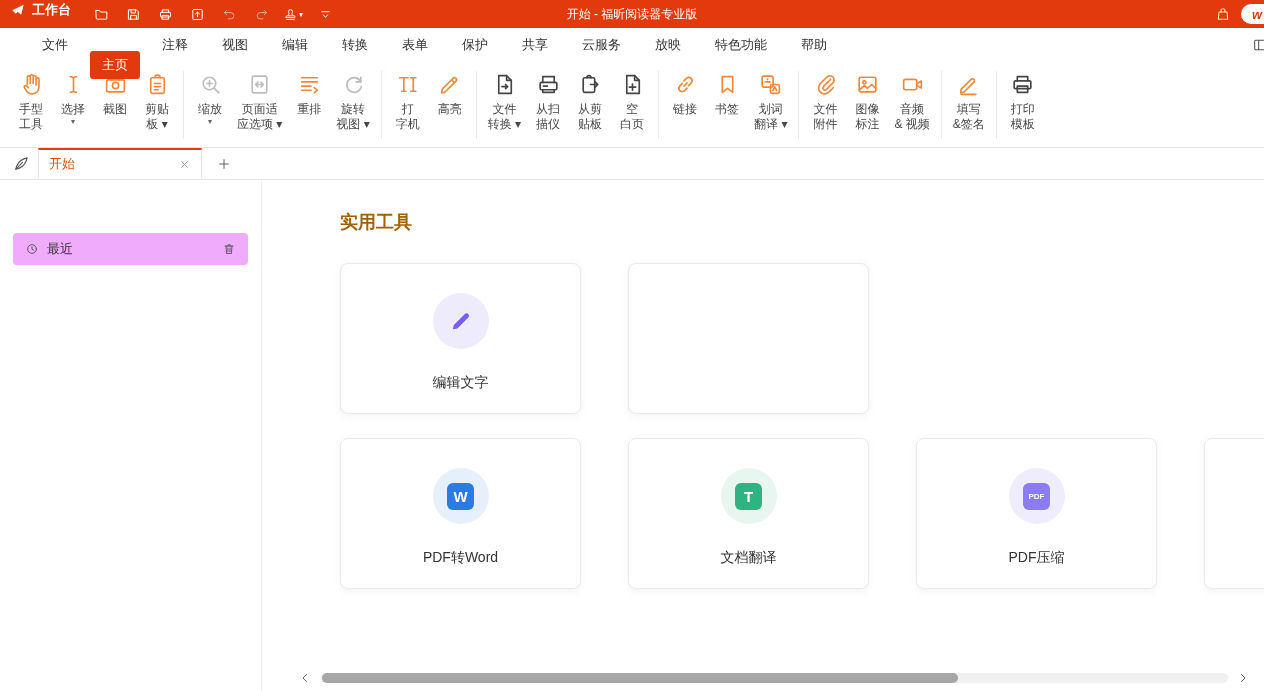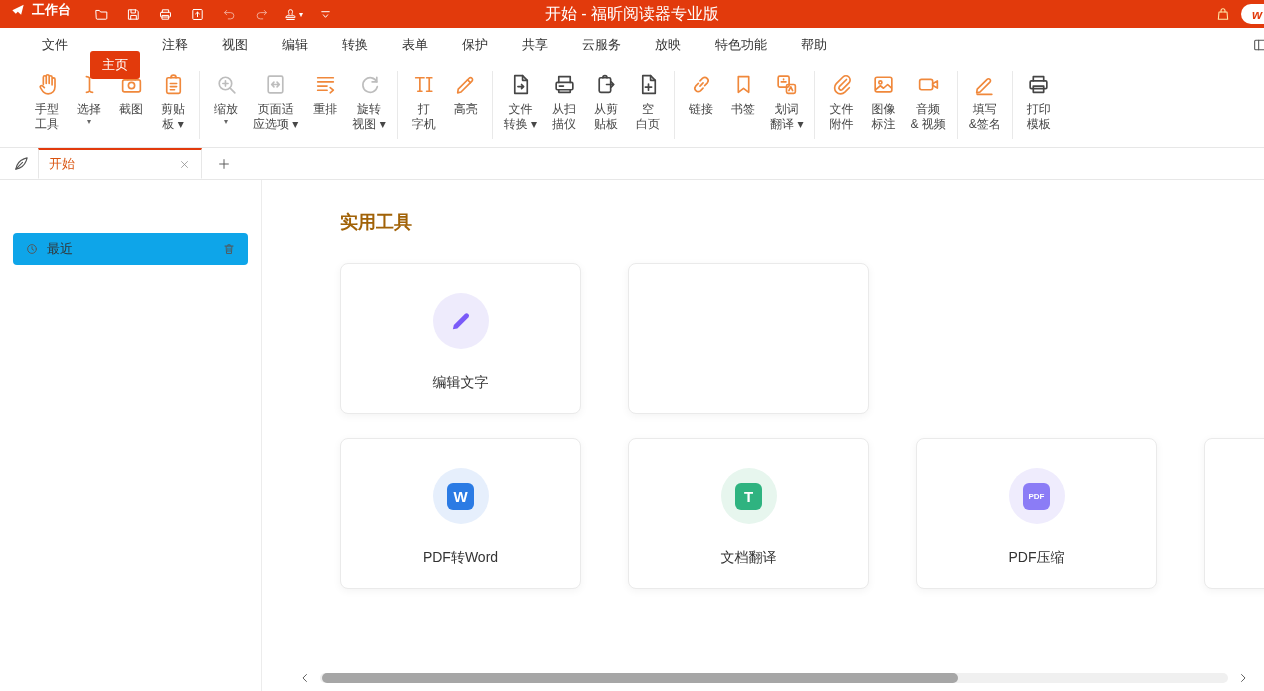--- a/index.html
+++ b/index.html
@@ -8,35 +8,35 @@
 
   
   .titlebar { height:28px; background:#E23A0C; color:#fff; display:flex; align-items:center; position:relative; }
   .tb-logo { display:flex; align-items:center; gap:6px; padding:0 16px 9px 10px; font-size:13px; font-weight:bold; height:100%; cursor:pointer; }
   .tb-logo .ic svg { width:16px; height:16px; }
   .tb-quick { display:flex; align-items:center; gap:4px; }
   .tb-ic { width:28px; height:22px; display:inline-flex; align-items:center; justify-content:center; cursor:pointer; border-radius:3px; }
   .tb-ic svg { width:15px; height:15px; }
   .tb-ic.dim { opacity:.55; }
   .tb-ic .dd { font-size:8px; margin-left:1px; }
-  .tb-title { position:absolute; left:50%; transform:translateX(-50%); font-size:16px; white-space:nowrap; }
+  .tb-title { position:absolute; left:50%; transform:translateX(-50%); font-size:12px; white-space:nowrap; }
   .tb-right { margin-left:auto; display:flex; align-items:center; gap:10px; }
   .tb-right .ic svg { width:16px; height:16px; color:#FFE9A8; }
   .member-pill { background:#fff; color:#E23A0C; font-weight:bold; font-style:italic; font-size:13px; height:20px;
     display:flex; align-items:center; padding:0 20px 0 11px; border-radius:10px; margin-right:-18px; }
 
   
   .menubar { height:34px; display:flex; align-items:center; padding-left:30px; gap:10px; background:#fff; position:relative; }
   .menu-item { font-size:13px; color:#333; padding:5px 12px; cursor:pointer; border-radius:3px; white-space:nowrap; }
   .menu-item.active { background:#E23A0C; color:#fff;margin-top:40px; }
   .menu-cut { position:absolute; right:-6px; top:9px; width:20px; height:16px; color:#555; }
   .menu-cut svg { width:16px; height:16px; }
 
   
-  .ribbon { height:86px; display:flex; align-items:flex-start; padding:7px 4px 0 26px; border-bottom:1px solid #E7E7E7; background:#fff; }
+  .ribbon { height:86px; display:flex; align-items:flex-start; padding:7px 4px 0 10px; border-bottom:1px solid #E7E7E7; background:#fff; }
   .rgroup { display:flex; }
   .rdivider { width:1px; align-self:stretch; height:68px; background:#E9E9E9; margin:2px 5px 0; }
   .ritem { display:flex; flex-direction:column; align-items:center; padding:2px 6px 0; min-width:42px; cursor:pointer; border-radius:4px; }
   .ric { height:27px; display:flex; align-items:center; }
   .ric svg { width:25px; height:25px; }
   .tone-accent { color:#F0883B; }
   .tone-dark { color:#454545; }
   .tone-disabled { color:#BDBDBD; }
   .rlabel { margin-top:4px; font-size:12px; line-height:15px; color:#474747; text-align:center; white-space:nowrap; }
   .rlabel .ddl { font-size:8px; line-height:10px; color:#666; }
@@ -55,21 +55,21 @@
 
   
   .content { display:flex; height:511px; }
   .sidebar { width:262px; border-right:1px solid #ECECEC; padding-top:29px; flex:none; }
   .side-btn { display:block; width:160px; height:36px; margin:0 auto 24px; border:1px solid #CFCFCF; border-radius:18px;
     background:#fff; text-align:center; font-size:13px; font-weight:bold; color:#333; cursor:pointer; position:relative;
     font-family:"Liberation Sans", sans-serif; }
   .side-btn.primary { border-color:#E8701E; color:#E8650F; }
   .badge { position:absolute; top:-9px; right:-6px; background:#F5222D; color:#fff; font-size:9px; font-weight:bold;
     font-style:normal; padding:2px 6px; border-radius:8px 8px 8px 1px; }
-  .recent { margin:24px 13px 0; height:32px; background:#0ea5e9; border-radius:4px; display:flex; align-items:center;
+  .recent { margin:24px 13px 0; height:32px; background:#f0abfc; border-radius:4px; display:flex; align-items:center;
     padding:0 12px; gap:8px; font-size:13px; color:#333; cursor:pointer; }
   .recent .ic { color:#555; display:flex; }
   .recent .ic svg { width:14px; height:14px; }
   .recent .spacer { flex:1; }
 
   .main { flex:1; position:relative; padding:30px 0 0 78px; overflow:hidden; }
   .section-title { font-size:18px; font-weight:600; color:#a16207; }
   .cards { margin-top:29px; display:flex; flex-direction:column; gap:24px; width:1200px; }
   .card-row { display:flex; gap:47px; }
   .card { width:241px; height:151px; background:#fff; border:1px solid #EAEAEA; border-radius:8px;

